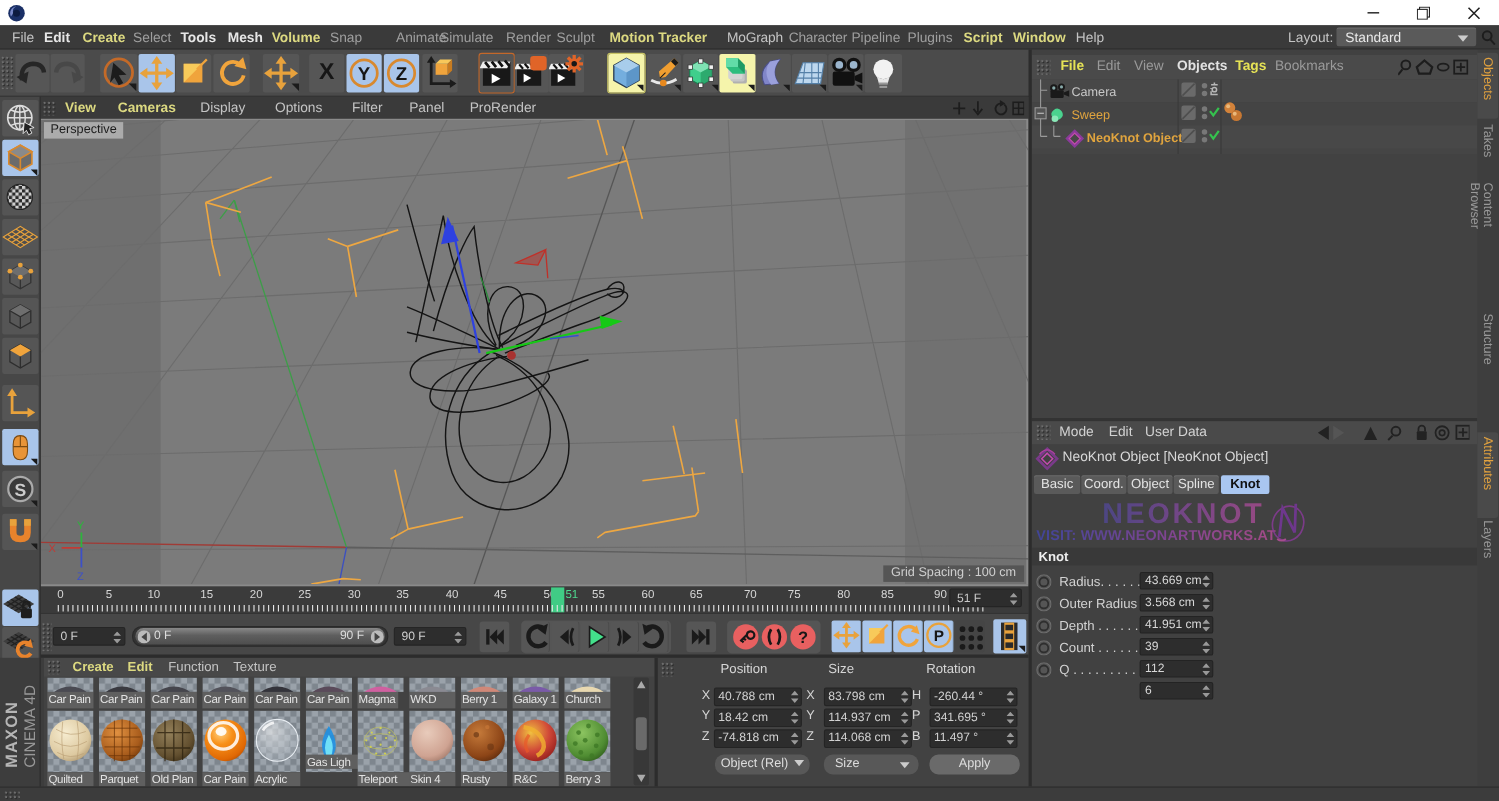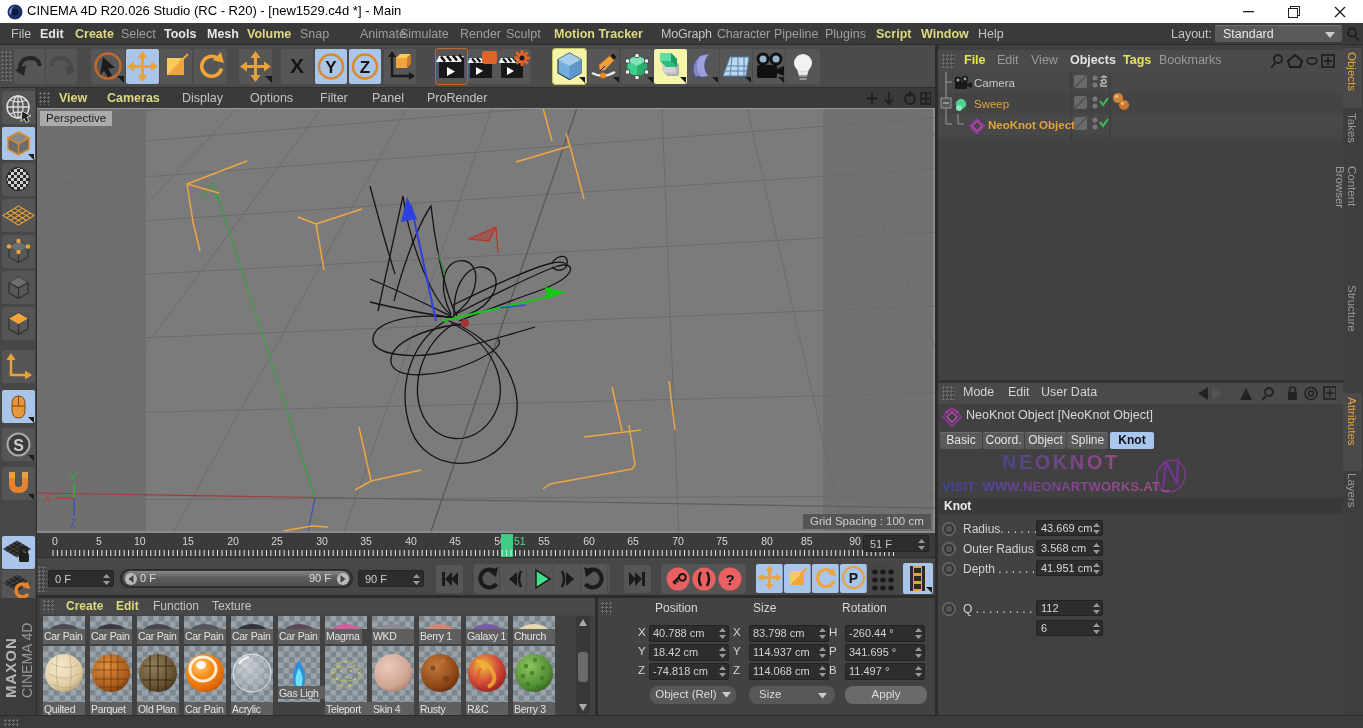--- a/index.html
+++ b/index.html
@@ -65,21 +65,20 @@
 </style></head>
 <body>
 <div id="root">
 
 <div class="abs" id="titlebar">
  <svg class="abs" style="left:7px;top:4px" width="16" height="16">
         <circle cx="8" cy="8" r="7.5" fill="#1a2f66"></circle>
         <path d="M3 11 A6 6 0 0 1 8 2 A5 5 0 0 0 5 8 Z" fill="#7888c8"></path>
         <circle cx="8" cy="8" r="3.2" fill="#0d1b40"></circle>
       </svg>
- <span class="abs title txt">CINEMA 4D R20.026 Studio (RC - R20) - [new1529.c4d *] - Main</span>
  <svg class="abs" style="left:1243px;top:11px" width="11" height="2">
         <rect width="11" height="1.3" fill="#222"></rect>
       </svg>
  <svg class="abs" style="left:1288px;top:6px" width="12" height="12">
         <rect x="2.5" y="0.5" width="9" height="9" fill="none" stroke="#222"></rect>
         <rect x="0.5" y="2.5" width="9" height="9" fill="#fff" stroke="#222"></rect>
       </svg>
  <svg class="abs" style="left:1334px;top:6px" width="12" height="12">
         <path d="M1 1 L11 11 M11 1 L1 11" stroke="#222" stroke-width="1.4"></path>
       </svg>
@@ -492,21 +491,21 @@
  <span class="abs txt" style="left:186px;top:2px;width:20px;text-align:center">20</span>
  <span class="abs txt" style="left:230px;top:2px;width:20px;text-align:center">25</span>
  <span class="abs txt" style="left:275px;top:2px;width:20px;text-align:center">30</span>
  <span class="abs txt" style="left:319px;top:2px;width:20px;text-align:center">35</span>
  <span class="abs txt" style="left:364px;top:2px;width:20px;text-align:center">40</span>
  <span class="abs txt" style="left:408px;top:2px;width:20px;text-align:center">45</span>
  <span class="abs txt" style="left:453px;top:2px;width:20px;text-align:center">50</span>
  <span class="abs txt" style="left:497px;top:2px;width:20px;text-align:center">55</span>
  <span class="abs txt" style="left:542px;top:2px;width:20px;text-align:center">60</span>
  <span class="abs txt" style="left:586px;top:2px;width:20px;text-align:center">65</span>
- <span class="abs txt" style="left:631px;top:2px;width:20px;text-align:center">70</span>
+ <span class="abs txt" style="left:631px;top:2px;width:20px;text-align:right">70</span>
  <span class="abs txt" style="left:675px;top:2px;width:20px;text-align:center">75</span>
  <span class="abs txt" style="left:720px;top:2px;width:20px;text-align:center">80</span>
  <span class="abs txt" style="left:764px;top:2px;width:20px;text-align:left">85</span>
  <span class="abs txt" style="left:808px;top:2px;width:20px;text-align:center">90</span>
  <div class="abs" style="left:464px;top:1px;width:12px;height:23px;background:#40cc85"></div>
  <span class="abs txt" style="left:477px;top:2px;color:#4fd98f">51</span>
  <svg class="abs" style="left:0;top:17px" width="898" height="7">
         <path d="M16.0 0V6M20.4 0V6M24.9 0V6M29.3 0V6M33.8 0V6M38.2 0V6M42.7 0V6M47.1 0V6M51.6 0V6M56.0 0V6M60.5 0V6M64.9 0V6M69.4 0V6M73.8 0V6M78.3 0V6M82.7 0V6M87.2 0V6M91.6 0V6M96.0 0V6M100.5 0V6M104.9 0V6M109.4 0V6M113.8 0V6M118.3 0V6M122.7 0V6M127.2 0V6M131.6 0V6M136.1 0V6M140.5 0V6M145.0 0V6M149.4 0V6M153.9 0V6M158.3 0V6M162.8 0V6M167.2 0V6M171.6 0V6M176.1 0V6M180.5 0V6M185.0 0V6M189.4 0V6M193.9 0V6M198.3 0V6M202.8 0V6M207.2 0V6M211.7 0V6M216.1 0V6M220.6 0V6M225.0 0V6M229.5 0V6M233.9 0V6M238.4 0V6M242.8 0V6M247.2 0V6M251.7 0V6M256.1 0V6M260.6 0V6M265.0 0V6M269.5 0V6M273.9 0V6M278.4 0V6M282.8 0V6M287.3 0V6M291.7 0V6M296.2 0V6M300.6 0V6M305.1 0V6M309.5 0V6M313.9 0V6M318.4 0V6M322.8 0V6M327.3 0V6M331.7 0V6M336.2 0V6M340.6 0V6M345.1 0V6M349.5 0V6M354.0 0V6M358.4 0V6M362.9 0V6M367.3 0V6M371.8 0V6M376.2 0V6M380.7 0V6M385.1 0V6M389.5 0V6M394.0 0V6M398.4 0V6M402.9 0V6M407.3 0V6M411.8 0V6M416.2 0V6M420.7 0V6M425.1 0V6M429.6 0V6M434.0 0V6M438.5 0V6M442.9 0V6M447.4 0V6M451.8 0V6M456.3 0V6M460.7 0V6M465.1 0V6M469.6 0V6M474.0 0V6M478.5 0V6M482.9 0V6M487.4 0V6M491.8 0V6M496.3 0V6M500.7 0V6M505.2 0V6M509.6 0V6M514.1 0V6M518.5 0V6M523.0 0V6M527.4 0V6M531.9 0V6M536.3 0V6M540.7 0V6M545.2 0V6M549.6 0V6M554.1 0V6M558.5 0V6M563.0 0V6M567.4 0V6M571.9 0V6M576.3 0V6M580.8 0V6M585.2 0V6M589.7 0V6M594.1 0V6M598.6 0V6M603.0 0V6M607.5 0V6M611.9 0V6M616.3 0V6M620.8 0V6M625.2 0V6M629.7 0V6M634.1 0V6M638.6 0V6M643.0 0V6M647.5 0V6M651.9 0V6M656.4 0V6M660.8 0V6M665.3 0V6M669.7 0V6M674.2 0V6M678.6 0V6M683.1 0V6M687.5 0V6M691.9 0V6M696.4 0V6M700.8 0V6M705.3 0V6M709.7 0V6M714.2 0V6M718.6 0V6M723.1 0V6M727.5 0V6M732.0 0V6M736.4 0V6M740.9 0V6M745.3 0V6M749.8 0V6M754.2 0V6M758.6 0V6M763.1 0V6M767.5 0V6M772.0 0V6M776.4 0V6M780.9 0V6M785.3 0V6M789.8 0V6M794.2 0V6M798.7 0V6M803.1 0V6M807.6 0V6M812.0 0V6M816.5 0V6M820.9 0V6M825.4 0V6M829.8 0V6M834.2 0V6M838.7 0V6M843.1 0V6M847.6 0V6M852.0 0V6M856.5 0V6" stroke="#e8e8e8" stroke-width="1"></path>
       </svg>
  <div class="abs" style="left:826px;top:2px;width:66px;height:17px;background:#2d2d2d;border:1px solid #242424;border-radius:2px;color:#c8c8c8;font-size:11px;padding:2px 0 0 6px">51 F<svg class="abs" style="right:3px;top:3px" width="7" height="11">
@@ -1024,21 +1023,21 @@
         </svg>
  <span class="abs" style="left:28px;top:4px;color:#d8d8d8;font-size:12.5px">NeoKnot Object [NeoKnot Object]</span>
 </div>
 <div class="abs" style="left:0;top:385px;width:405px;height:20px;background:#414141"></div>
  <div class="tab" style="left:2px;top:387px;width:42px">Basic</div>
  <div class="tab" style="left:45px;top:387px;width:41px">Coord.</div>
  <div class="tab" style="left:87px;top:387px;width:41px">Object</div>
  <div class="tab" style="left:129px;top:387px;width:41px">Spline</div>
  <div class="tab" style="left:172px;top:387px;width:44px;background:#a9c6f0;color:#111;font-weight:bold;box-shadow:none">Knot</div>
 <div class="abs" style="left:0;top:405px;width:405px;height:48px;background:#414141;overflow:hidden">
- <span class="abs" style="left:64px;top:1px;font-size:20px;font-weight:bold;letter-spacing:2.5px;background:linear-gradient(90deg,#50489a,#81489e 45%,#b44d9a);-webkit-background-clip:text;background-clip:text;color:transparent;opacity:0.75">NEOKNOT</span>
+ <span class="abs" style="left:64px;top:1px;font-size:26px;font-weight:bold;letter-spacing:2.5px;background:linear-gradient(90deg,#50489a,#81489e 45%,#b44d9a);-webkit-background-clip:text;background-clip:text;color:transparent;opacity:0.75">NEOKNOT</span>
  <span class="abs" style="left:4px;top:29px;font-size:13px;font-weight:bold;letter-spacing:0.2px;background:linear-gradient(90deg,#4046a8,#8a469e 55%,#b44d94);-webkit-background-clip:text;background-clip:text;color:transparent;opacity:0.85">VISIT: WWW.NEONARTWORKS.AT</span>
  <svg class="abs" style="left:213px;top:2px" width="40" height="44" opacity="0.8">
           <ellipse cx="20" cy="24" rx="14" ry="16" fill="none" stroke="#8a3a9a" stroke-width="1.5" transform="rotate(20 20 24)"></ellipse>
           <path d="M12 36 L15 10 L26 32 L27 6" fill="none" stroke="#7a35a0" stroke-width="2.5"></path>
           <path d="M10 38 q4 3 8 0" stroke="#c050a0" stroke-width="1.5" fill="none"></path>
         </svg>
 </div>
 <div class="abs" style="left:0;top:453px;width:405px;height:16px;background:#393939;color:#eee;font-weight:bold;font-size:12px">
         <span class="abs" style="left:6px;top:1px">Knot</span>
       </div>
@@ -1065,20 +1064,30 @@
  <div class="arow" style="top:514px">
         <svg class="abs" style="left:4px;top:3px" width="14" height="14">
           <circle cx="7" cy="7" r="6.5" fill="#555" stroke="#6e6e6e"></circle>
           <circle cx="7" cy="7" r="4" fill="none" stroke="#2e2e2e" stroke-width="1.6"></circle>
         </svg>
         <span class="abs" style="left:25px;top:3px">Depth . . . . . .</span>
         <div class="afield">41.951 cm<svg class="abs" style="right:2px;top:2px" width="7" height="11">
             <path d="M3.5 0 L7 4 L0 4Z M3.5 11 L7 7 L0 7Z" fill="#999"></path>
           </svg></div>
       </div>
+ <div class="arow" style="top:534px">
+        <svg class="abs" style="left:4px;top:3px" width="14" height="14">
+          <circle cx="7" cy="7" r="6.5" fill="#555" stroke="#6e6e6e"></circle>
+          <circle cx="7" cy="7" r="4" fill="none" stroke="#2e2e2e" stroke-width="1.6"></circle>
+        </svg>
+        <span class="abs" style="left:25px;top:3px">Count . . . . . .</span>
+        <div class="afield">39<svg class="abs" style="right:2px;top:2px" width="7" height="11">
+            <path d="M3.5 0 L7 4 L0 4Z M3.5 11 L7 7 L0 7Z" fill="#999"></path>
+          </svg></div>
+      </div>
  <div class="arow" style="top:554px">
         <svg class="abs" style="left:4px;top:3px" width="14" height="14">
           <circle cx="7" cy="7" r="6.5" fill="#555" stroke="#6e6e6e"></circle>
           <circle cx="7" cy="7" r="4" fill="none" stroke="#2e2e2e" stroke-width="1.6"></circle>
         </svg>
         <span class="abs" style="left:25px;top:3px">Q . . . . . . . . . .</span>
         <div class="afield">112<svg class="abs" style="right:2px;top:2px" width="7" height="11">
             <path d="M3.5 0 L7 4 L0 4Z M3.5 11 L7 7 L0 7Z" fill="#999"></path>
           </svg></div>
       </div>

